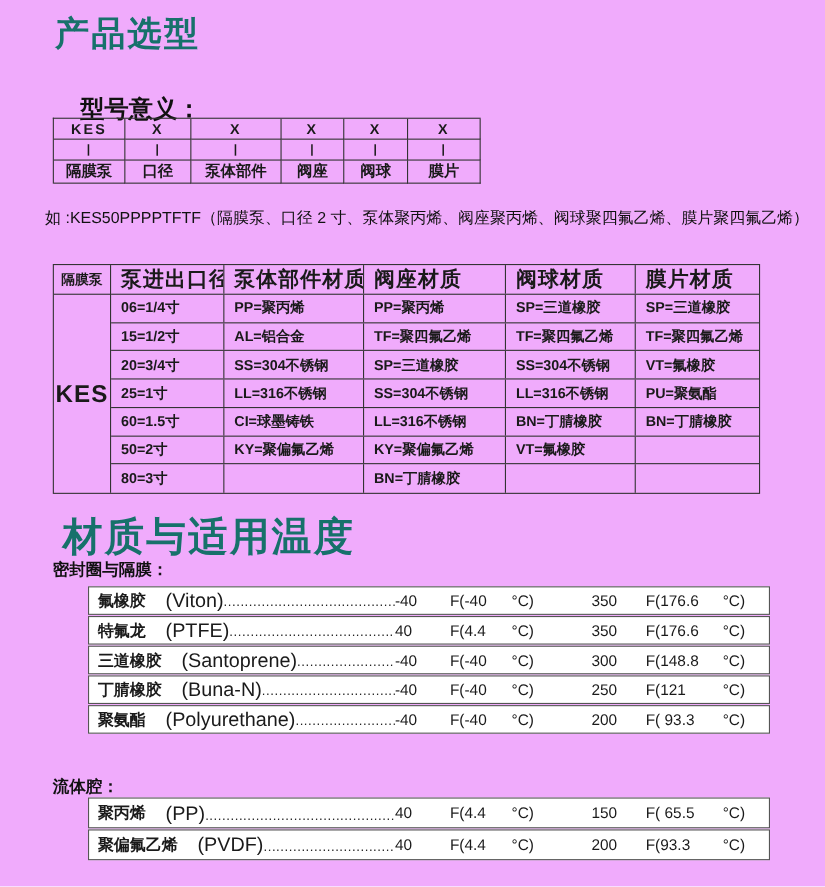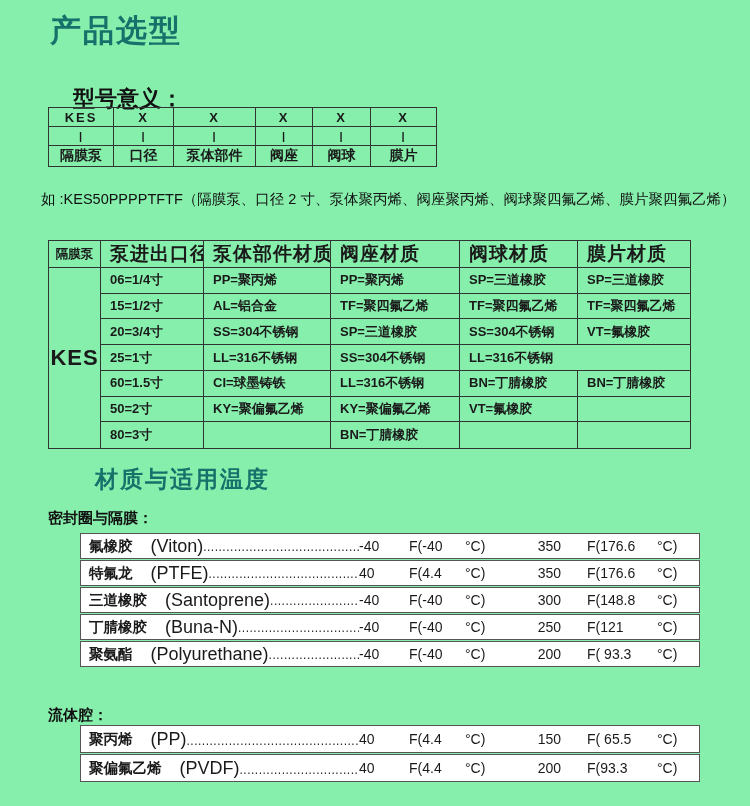--- a/index.html
+++ b/index.html
@@ -1,31 +1,31 @@
 <!DOCTYPE html>
 <html><head>
 <meta charset="utf-8">
 <style>
   html,body{margin:0;padding:0;background:#ffffff;}
   .page{
     position:relative;
     width:750px;height:806px;
-    background:#86efac;
+    background:#f0abfc;
     font-family:"Liberation Sans","DejaVu Sans",sans-serif;
     color:#1a1a1a;
     overflow:hidden;
   }
   
   .main-title{
     position:absolute;left:50px;top:10px;
     font-size:31px;font-weight:700;color:#17716b;letter-spacing:2px;
   }
   .section2-title{
     position:absolute;left:57px;top:464px;
-    font-size:23px;font-weight:700;color:#17716b;letter-spacing:2px;margin-left:38px;
+    font-size:36px;font-weight:700;color:#17716b;letter-spacing:2px;
   }
   .sub-label{
     position:absolute;font-size:15px;font-weight:700;color:#111;
   }
   .lbl-model{left:53px;top:84px;font-size:22px;margin-left:20px;}
   .lbl-seal{left:48px;top:509px;}
   .lbl-fluid{left:48px;top:706px;}
 
   
   .mm-table{
@@ -175,20 +175,21 @@
           <div class="sel-cell">20=3/4寸</div>
           <div class="sel-cell">SS=304不锈钢</div>
           <div class="sel-cell">SP=三道橡胶</div>
           <div class="sel-cell">SS=304不锈钢</div>
           <div class="sel-cell">VT=氟橡胶</div>
         </div><div class="sel-row">
           <div class="sel-cell">25=1寸</div>
           <div class="sel-cell">LL=316不锈钢</div>
           <div class="sel-cell">SS=304不锈钢</div>
           <div class="sel-cell">LL=316不锈钢</div>
+          <div class="sel-cell">PU=聚氨酯</div>
         </div><div class="sel-row">
           <div class="sel-cell">60=1.5寸</div>
           <div class="sel-cell">CI=球墨铸铁</div>
           <div class="sel-cell">LL=316不锈钢</div>
           <div class="sel-cell">BN=丁腈橡胶</div>
           <div class="sel-cell">BN=丁腈橡胶</div>
         </div><div class="sel-row">
           <div class="sel-cell">50=2寸</div>
           <div class="sel-cell">KY=聚偏氟乙烯</div>
           <div class="sel-cell">KY=聚偏氟乙烯</div>

